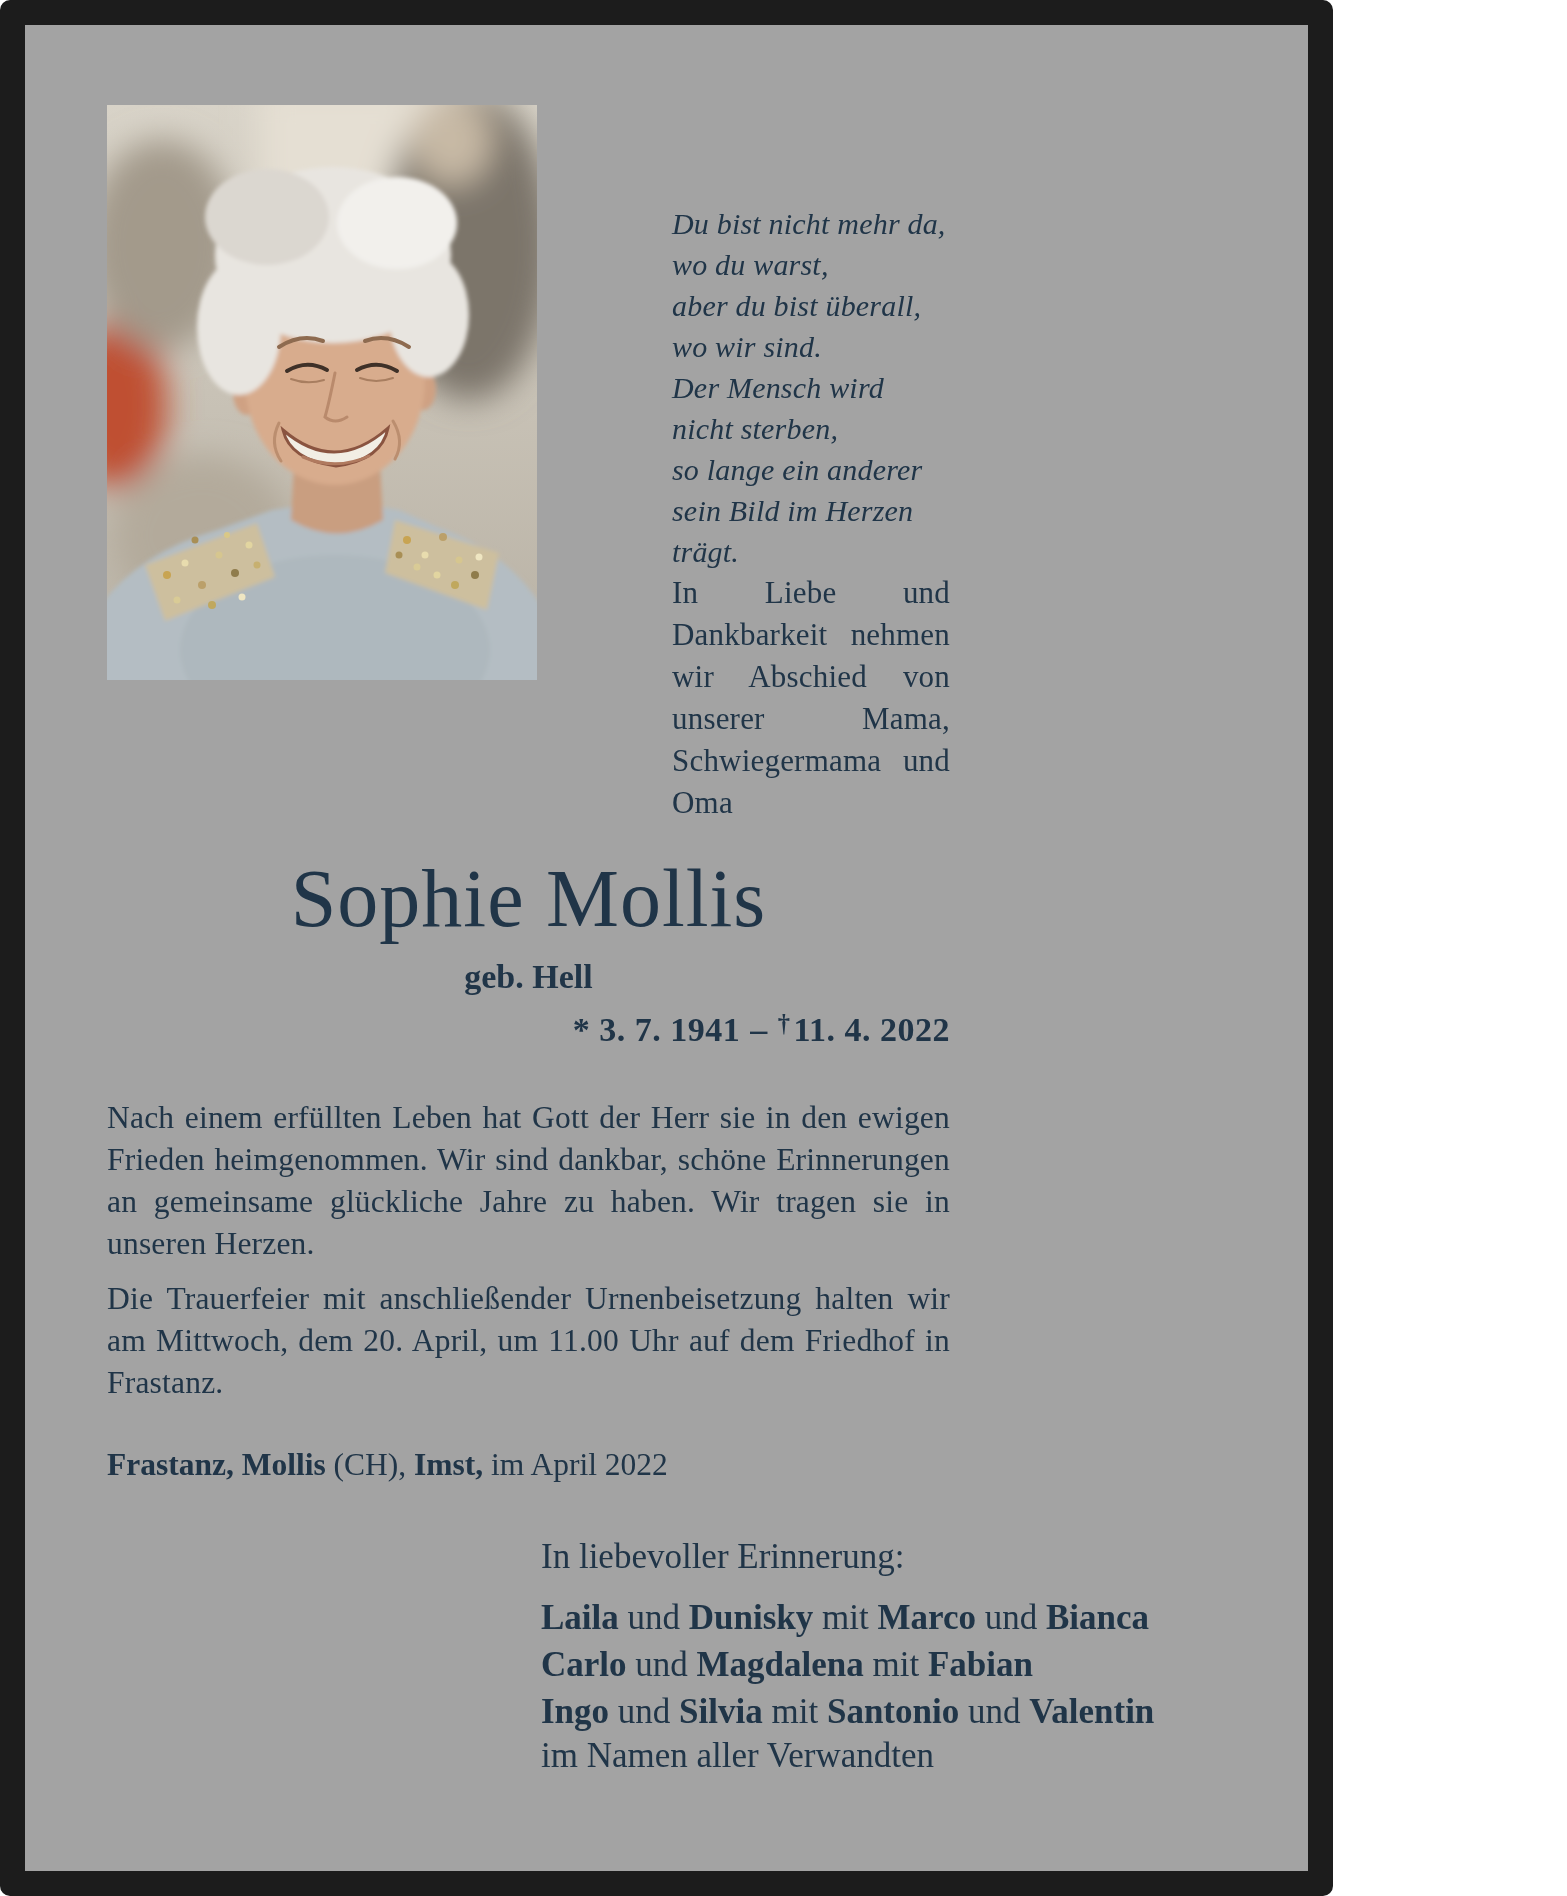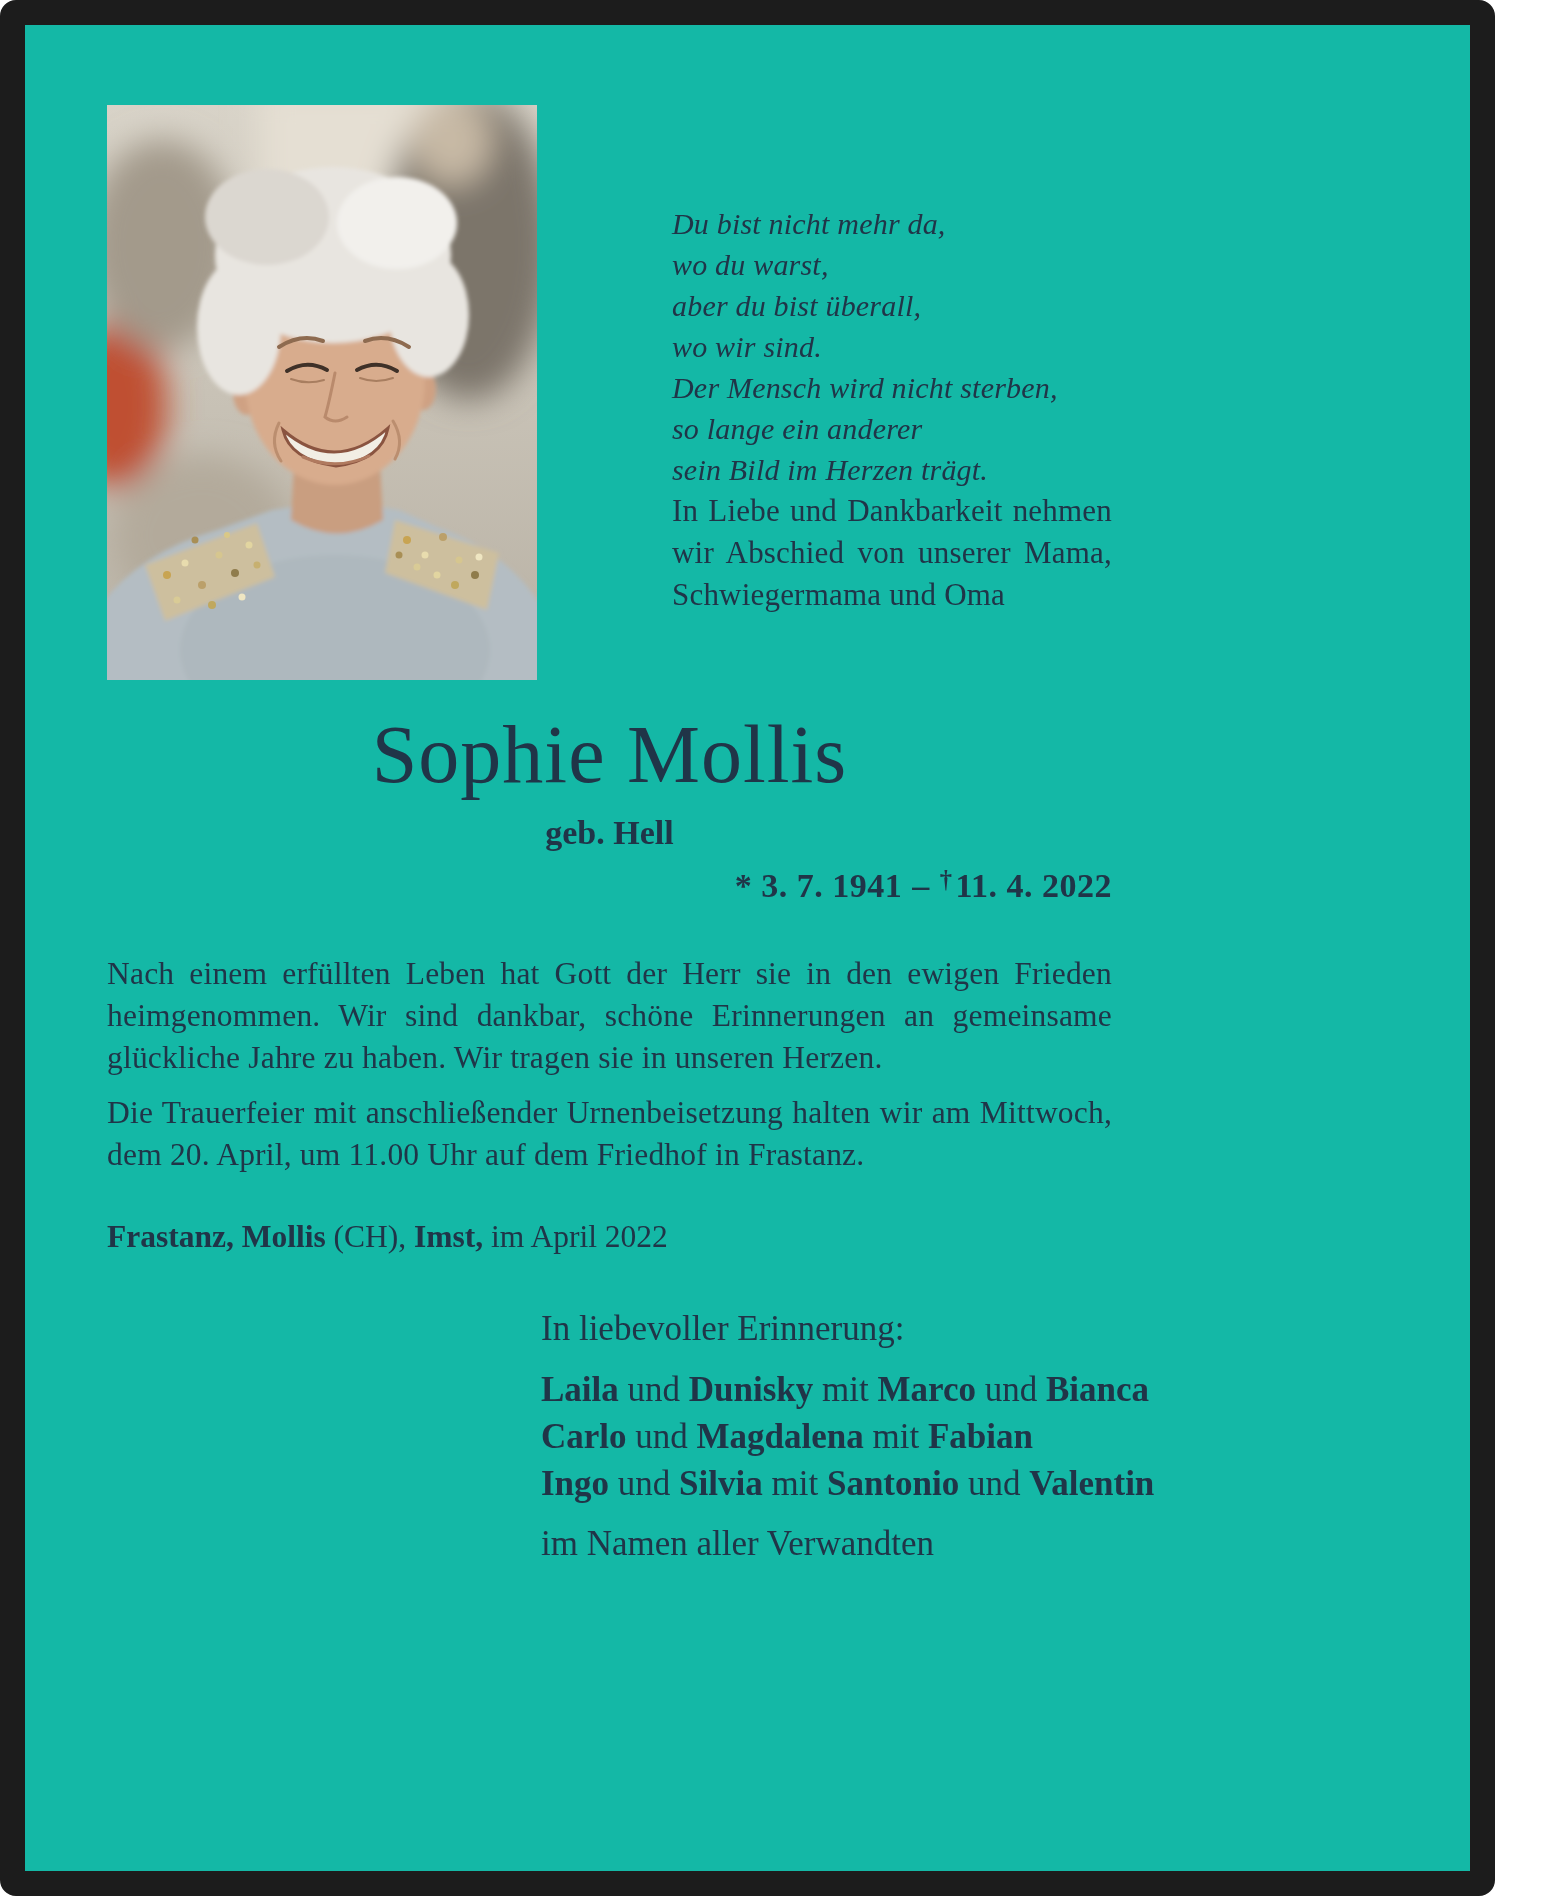--- a/index.html
+++ b/index.html
@@ -3,24 +3,24 @@
 <meta charset="utf-8">
 <style>
   * { margin:0; padding:0; box-sizing:border-box; }
   html,body { background:#ffffff; }
   body {
     width:1567px; height:1896px;
     font-family:"Liberation Serif","DejaVu Serif",serif;
     color:#203548;
   }
   .page {
-    width:1495px; height:1896px;
-    background:#14b8a6;
+    width:1333px; height:1896px;
+    background:#a3a3a3;
     border:25px solid #1c1c1c;
-    border-radius:16px;
+    border-radius:10px;
     overflow:hidden;
   }
   .content {
     padding:80px 358px 0 82px;
   }
   
   .top-row { display:flex; }
   .photo {
     width:430px; height:575px;
     flex:none; overflow:hidden;
@@ -91,21 +91,21 @@
   .b { font-weight:700; }
   
   .memorial {
     margin-top:50px;
     margin-left:434px;
     font-size:35px;
   }
   .memorial-heading { line-height:42px; }
   .memorial-names { margin-top:16px; }
   .memorial-line { line-height:47px; white-space:nowrap; }
-  .memorial-closing { margin-top:16px; line-height:42px; }
+  .memorial-closing { margin-top:0; line-height:42px; }
 </style>
 </head>
 <body>
 
 <div class="page">
   <div class="content">
 
     <div class="top-row">
 
       <div class="photo">

